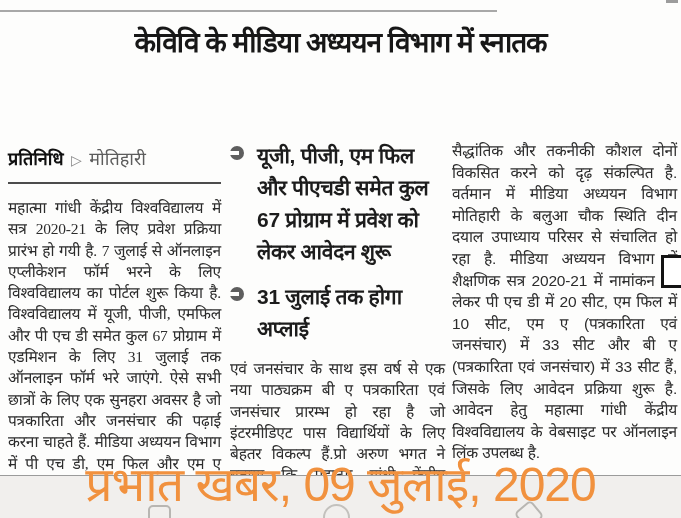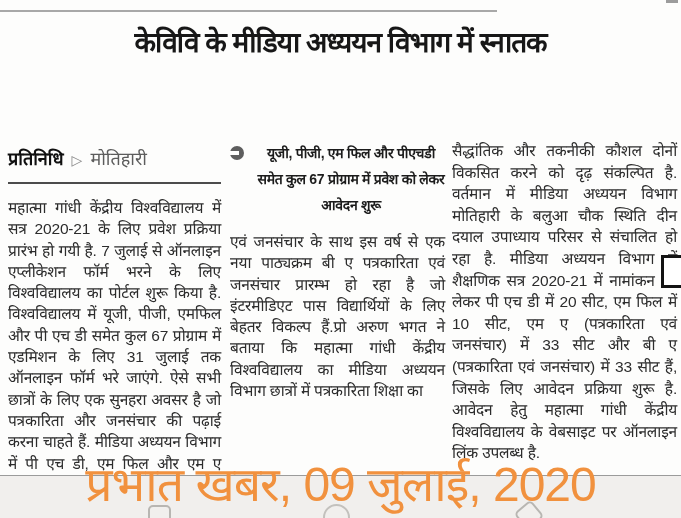--- a/index.html
+++ b/index.html
@@ -30,44 +30,44 @@
     position: absolute; top: 16px; left: 0; right: 0;
     text-align: center;
     font-size: 28px; line-height: 53px;
     font-weight: 700; color: #171717;
     letter-spacing: -1px;
     white-space: nowrap;
   }
 
   
   .col { position: absolute; top: 140px; }
-  .col1 { left: 8px;  width: 213px; }
+  .col1 { left: 8px;  width: 213px; font-family: Liberation Serif, serif; }
   .col2 { left: 230px; width: 215px; }
   .col3 { left: 452px; width: 225px; }
 
   .byline { font-size: 18px; color: #101010; padding-top: 6px; white-space: nowrap; }
   .byline .reporter { font-weight: 700; }
   .byline .tri { color: #8a8a8a; font-size: 14px; padding: 0 3px; }
   .byline .loc { color: #5c5c5c; }
   .byline-rule { margin: 12px 0 13px; border: 0; border-top: 2px solid #4c4c4c; width: 100%; }
 
   .body-text {
     font-size: 15.5px; line-height: 21.3px;
     color: #2c2c2c; text-align: justify;
     letter-spacing: -0.2px;
   }
   .col3 .body-text { line-height: 21.6px; }
 
   
   .bullets { list-style: none; margin-bottom: 10px; }
   .bullets li {
     position: relative; padding-left: 27px;
-    font-size: 14px; line-height: 26px;
+    font-size: 21px; line-height: 32px;
     font-weight: 700; color: #1c1c1c;
-    margin-bottom: 13px; text-align: center;
+    margin-bottom: 13px; text-align: left;
     letter-spacing: -0.3px;
   }
   .bullet-icon {
     position: absolute; left: 0; top: 6px;
     width: 14px; height: 14px; border-radius: 50%;
     background: #5e5e5e;
   }
   .bullet-icon::after {
     content: ""; position: absolute; left: 0; top: 5px;
     width: 9px; height: 4px; background: #fdfdfc;
@@ -137,20 +137,24 @@
     <hr class="byline-rule">
     <p class="body-text">महात्मा गांधी केंद्रीय विश्वविद्यालय में सत्र 2020-21 के लिए प्रवेश  प्रक्रिया प्रारंभ हो गयी है. 7 जुलाई से ऑनलाइन एप्लीकेशन फॉर्म भरने के लिए विश्वविद्यालय का पोर्टल शुरू किया है. विश्वविद्यालय में यूजी, पीजी, एमफिल और पी एच डी समेत कुल 67 प्रोग्राम में एडमिशन के लिए 31 जुलाई तक ऑनलाइन फॉर्म भरे जाएंगे. ऐसे सभी छात्रों के लिए एक सुनहरा अवसर है जो पत्रकारिता और जनसंचार की पढ़ाई करना चाहते हैं. मीडिया अध्ययन विभाग में पी एच डी, एम फिल और एम ए पत्रकारिता</p>
   </div>
 
   <div class="col col2">
     <ul class="bullets">
       <li>
         <span class="bullet-icon"></span>
         <span>यूजी, पीजी, एम फिल और पीएचडी समेत कुल 67 प्रोग्राम में प्रवेश को लेकर आवेदन शुरू</span>
       </li>
+      <li>
+        <span class="bullet-icon"></span>
+        <span>31 जुलाई तक होगा अप्लाई</span>
+      </li>
     </ul>
     <p class="body-text">एवं जनसंचार के साथ इस वर्ष से एक नया पाठ्यक्रम बी ए पत्रकारिता एवं जनसंचार प्रारम्भ हो रहा है जो इंटरमीडिएट पास विद्यार्थियों के लिए बेहतर विकल्प हैं.प्रो अरुण भगत ने बताया कि महात्मा गांधी केंद्रीय विश्वविद्यालय का मीडिया अध्ययन विभाग छात्रों में पत्रकारिता शिक्षा का</p>
   </div>
 
   <div class="col col3">
     <p class="body-text">सैद्धांतिक और तकनीकी कौशल दोनों विकसित करने को दृढ़ संकल्पित है. वर्तमान में मीडिया अध्ययन विभाग मोतिहारी के बलुआ चौक स्थिति दीन दयाल उपाध्याय परिसर से संचालित हो रहा है. मीडिया अध्ययन विभाग में शैक्षणिक सत्र 2020-21 में नामांकन को लेकर  पी एच डी में 20 सीट, एम फिल में 10 सीट, एम ए  (पत्रकारिता एवं जनसंचार) में  33 सीट और बी ए  (पत्रकारिता एवं जनसंचार) में 33 सीट हैं, जिसके लिए आवेदन प्रक्रिया शुरू है. आवेदन हेतु महात्मा गांधी केंद्रीय विश्वविद्यालय के वेबसाइट पर ऑनलाइन लिंक उपलब्ध है.</p>
   </div>
 
   <div class="overlay-box"></div>
 

